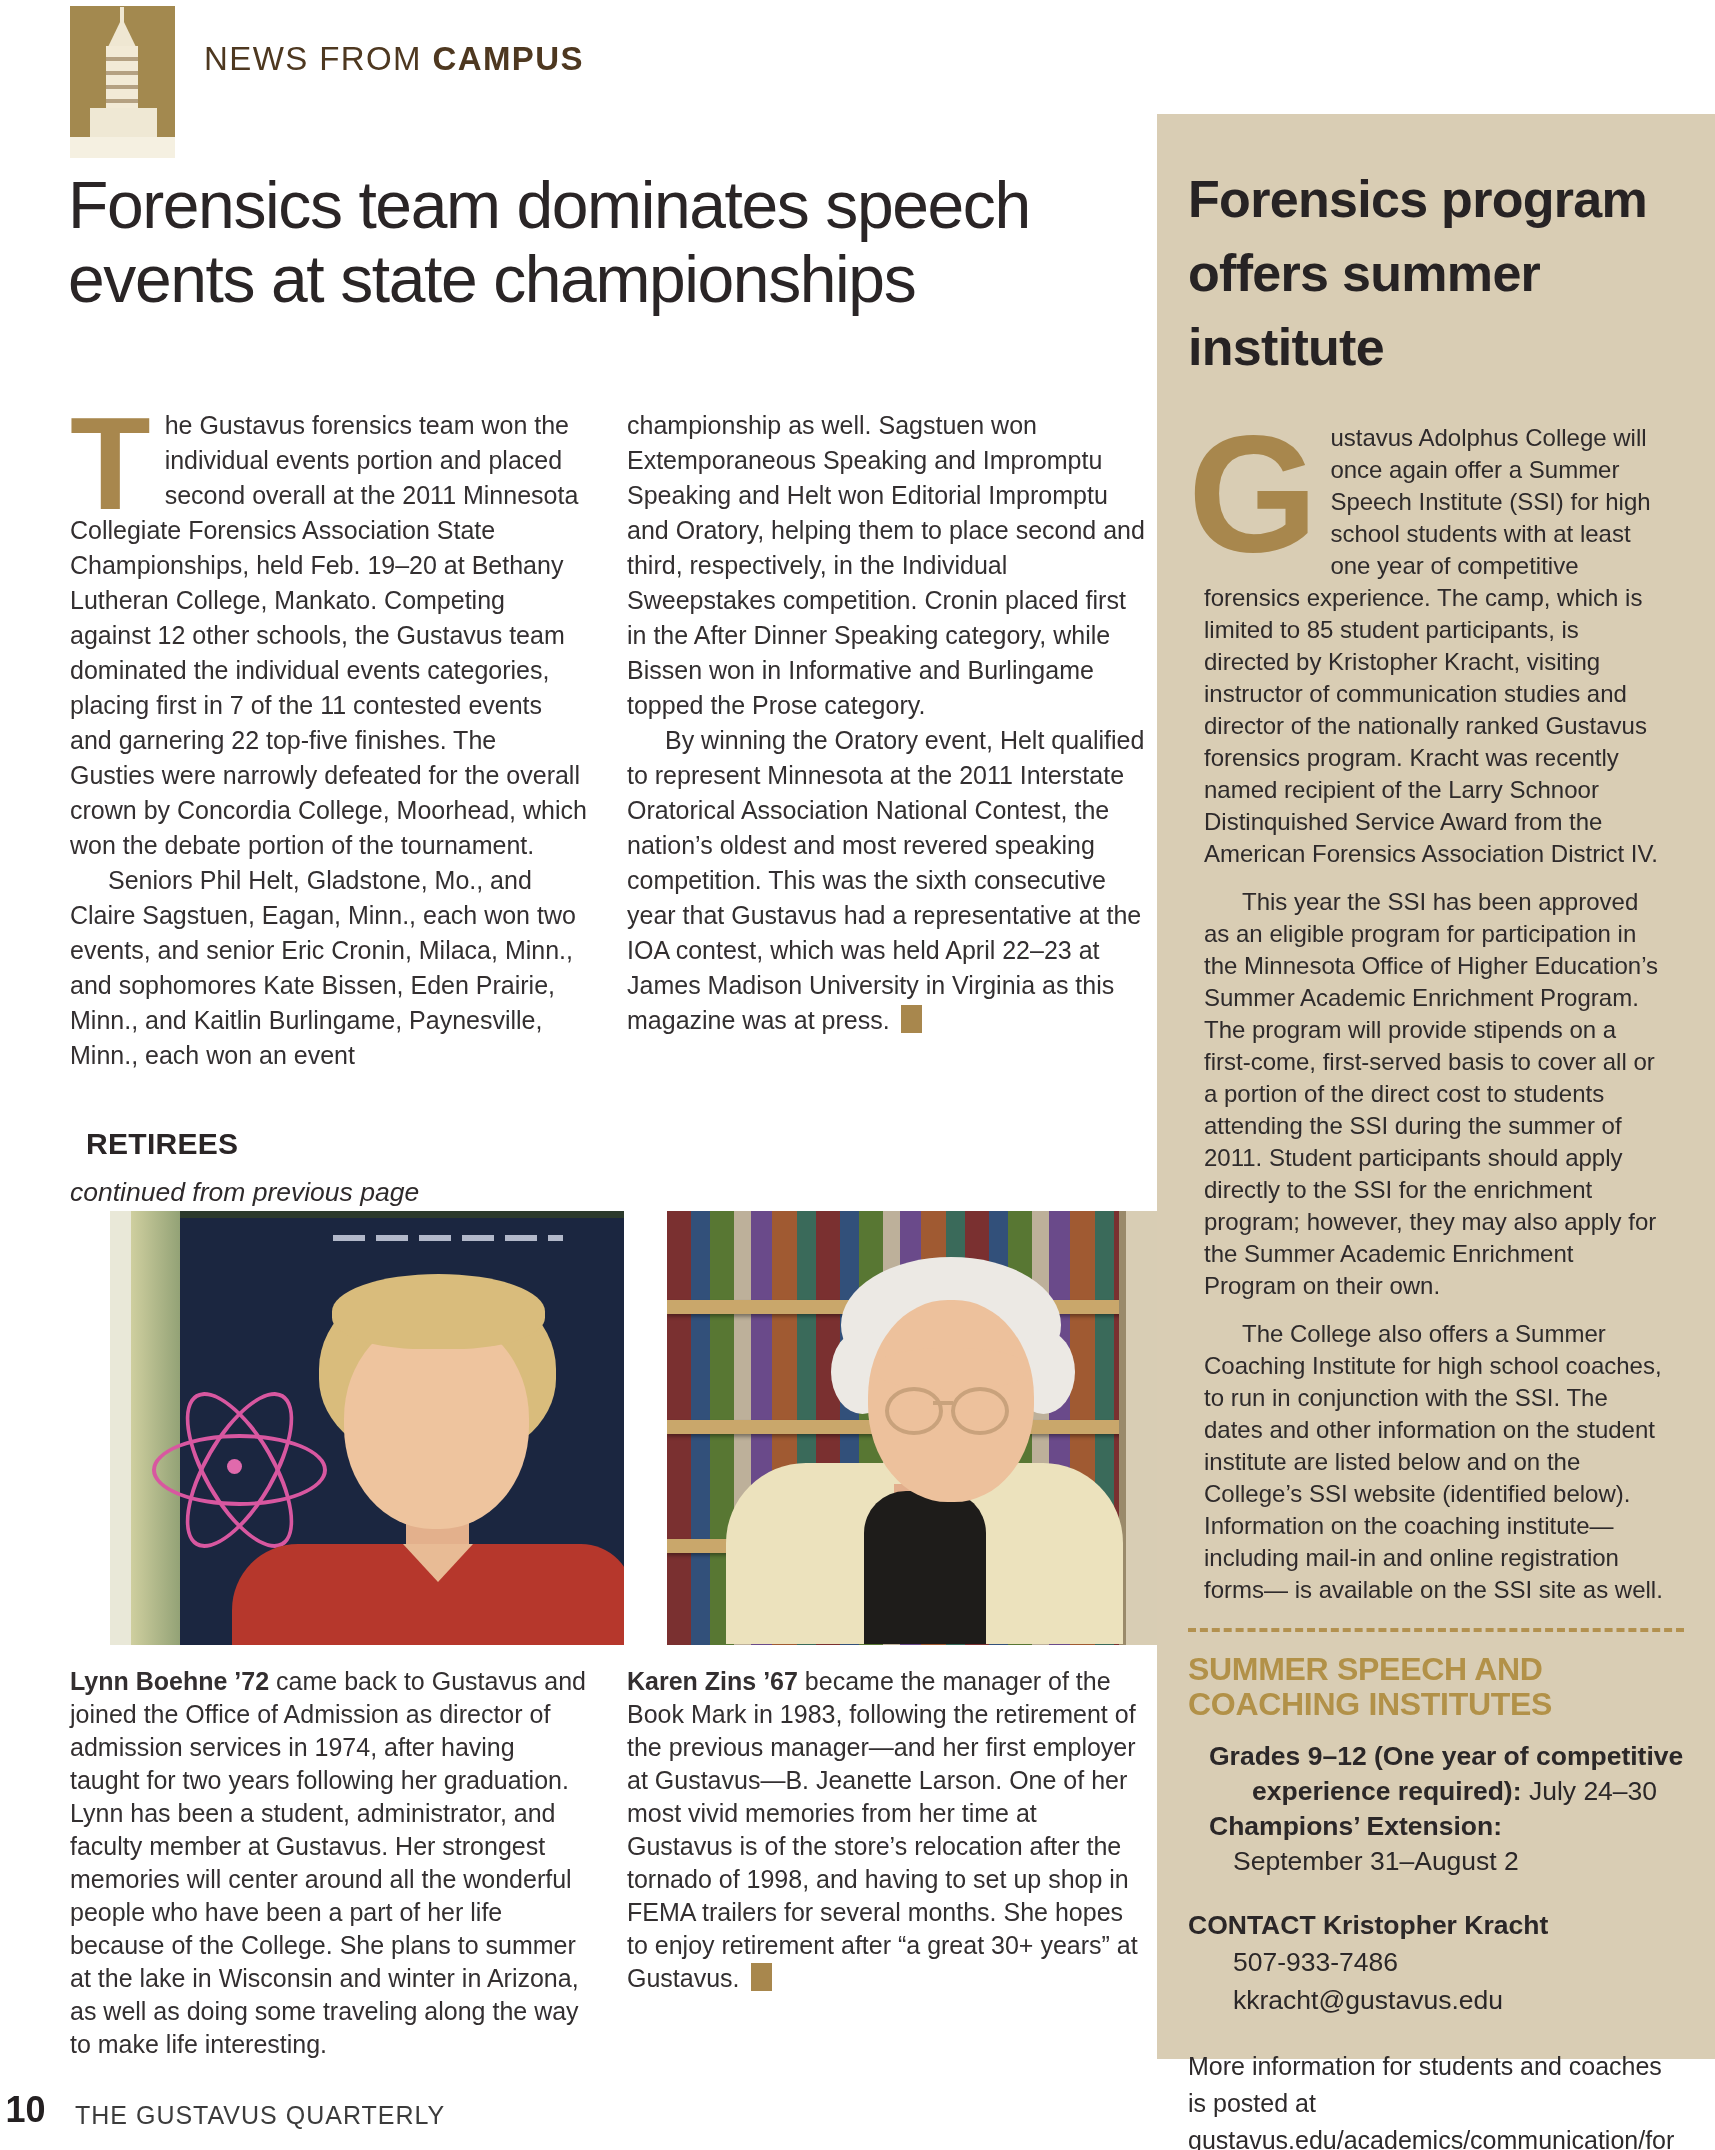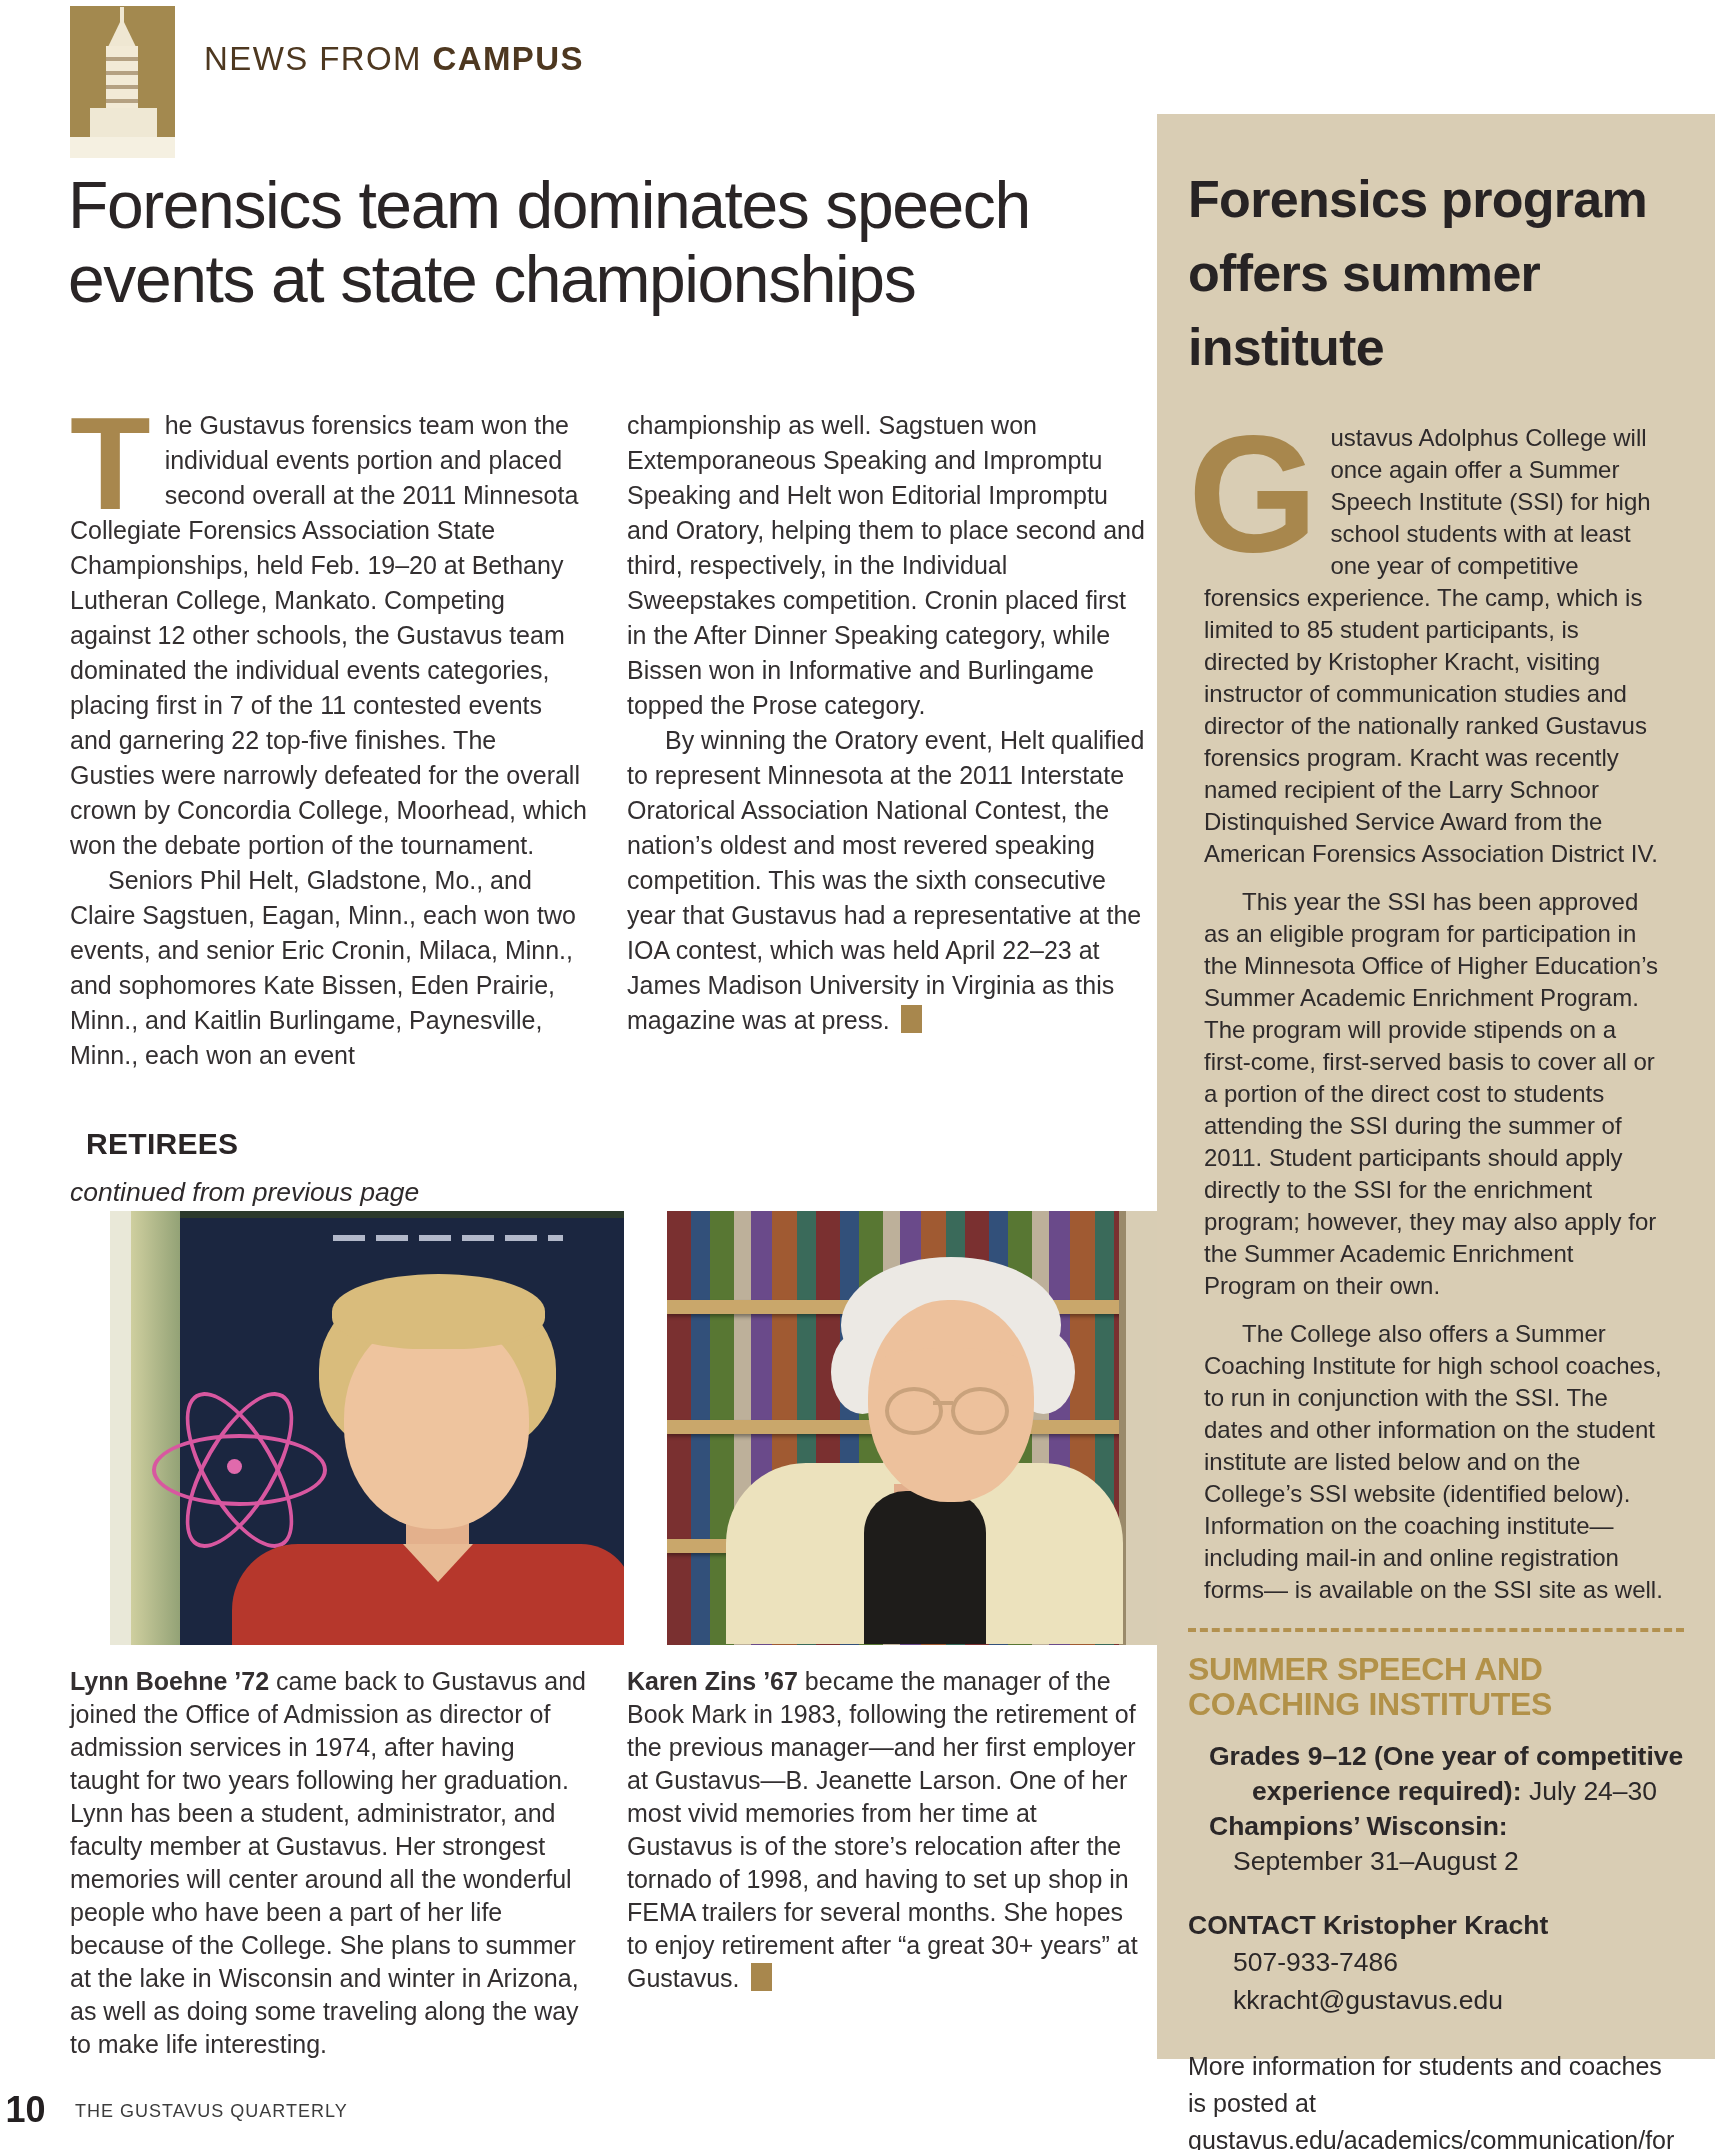--- a/index.html
+++ b/index.html
@@ -108,21 +108,21 @@
   .sched.grades{margin:18px 0 0;padding-left:64px;text-indent:-43px;}
   .sched.champ{margin:0 0 0 21px;}
   .sched.champdates{margin:0 0 0 45px;}
   .contact{font-size:26.5px;line-height:36px;margin:28px 0 0;color:#2b2728;}
   .contact b{font-weight:700;}
   .contact-detail{font-size:26.5px;line-height:38px;margin:0 0 0 45px;color:#2b2728;}
   .moreinfo{margin:29px 0 0;font-size:25px;line-height:37px;color:#2e2a2b;overflow-wrap:break-word;}
 
   
   .pagenum{position:absolute;left:5.6px;top:2089px;font-size:36px;font-weight:700;color:#242021;}
-  .pub{position:absolute;left:75px;top:2101px;font-size:18px;letter-spacing:1px;color:#3c3c3c;}
+  .pub{position:absolute;left:75px;top:2101px;font-size:25px;letter-spacing:1px;color:#3c3c3c;}
 </style>
 </head>
 <body>
 
 <div class="page">
 
   <div class="tower">
     <div class="t-tip"></div>
     <div class="t-spire"></div>
     <div class="t-shaft"></div>
@@ -201,21 +201,21 @@
       <span class="dropcap g">G</span>
       <div class="sb-paras">
           <p>ustavus Adolphus College will once again offer a Summer Speech Institute (SSI) for high school students with at least one year of competitive forensics experience. The camp, which is limited to 85 student participants, is directed by Kristopher Kracht, visiting instructor of communication studies and director of the nationally ranked Gustavus forensics program. Kracht was recently named recipient of the Larry Schnoor Distinquished Service Award from the American Forensics Association District IV.</p>
           <p class="indent">This year the SSI has been approved as an eligible program for participation in the Minnesota Office of Higher Education’s Summer Academic Enrichment Program. The program will provide stipends on a first-come, first-served basis to cover all or a portion of the direct cost to students attending the SSI during the summer of 2011. Student participants should apply directly to the SSI for the enrichment program; however, they may also apply for the Summer Academic Enrichment Program on their own.</p>
           <p class="indent">The College also offers a Summer Coaching Institute for high school coaches, to run in conjunction with the SSI. The dates and other information on the student institute are listed below and on the College’s SSI website (identified below). Information on the coaching institute—including mail-in and online registration forms— is available on the SSI site as well.</p>
         </div>
     </div>
     <div class="sb-rule"></div>
     <h3 class="sb-gold">SUMMER SPEECH AND COACHING INSTITUTES</h3>
     <p class="sched grades"><b>Grades 9–12 (One year of competitive experience required):</b><span> July 24–30</span></p>
-    <p class="sched champ"><b>Champions’ Wisconsin:</b></p>
+    <p class="sched champ"><b>Champions’ Extension:</b></p>
     <p class="sched champdates">September 31–August 2</p>
     <p class="contact"><b>CONTACT</b><b> Kristopher Kracht</b></p>
     <p class="contact-detail">507-933-7486</p>
     <p class="contact-detail">kkracht@gustavus.edu</p>
     <p class="moreinfo">More information for students and coaches is posted at gustavus.edu/academics/communication/forensics/camp/.</p>
   </aside>
 
   <b class="pagenum">10</b>
   <span class="pub">THE GUSTAVUS QUARTERLY</span>
 

